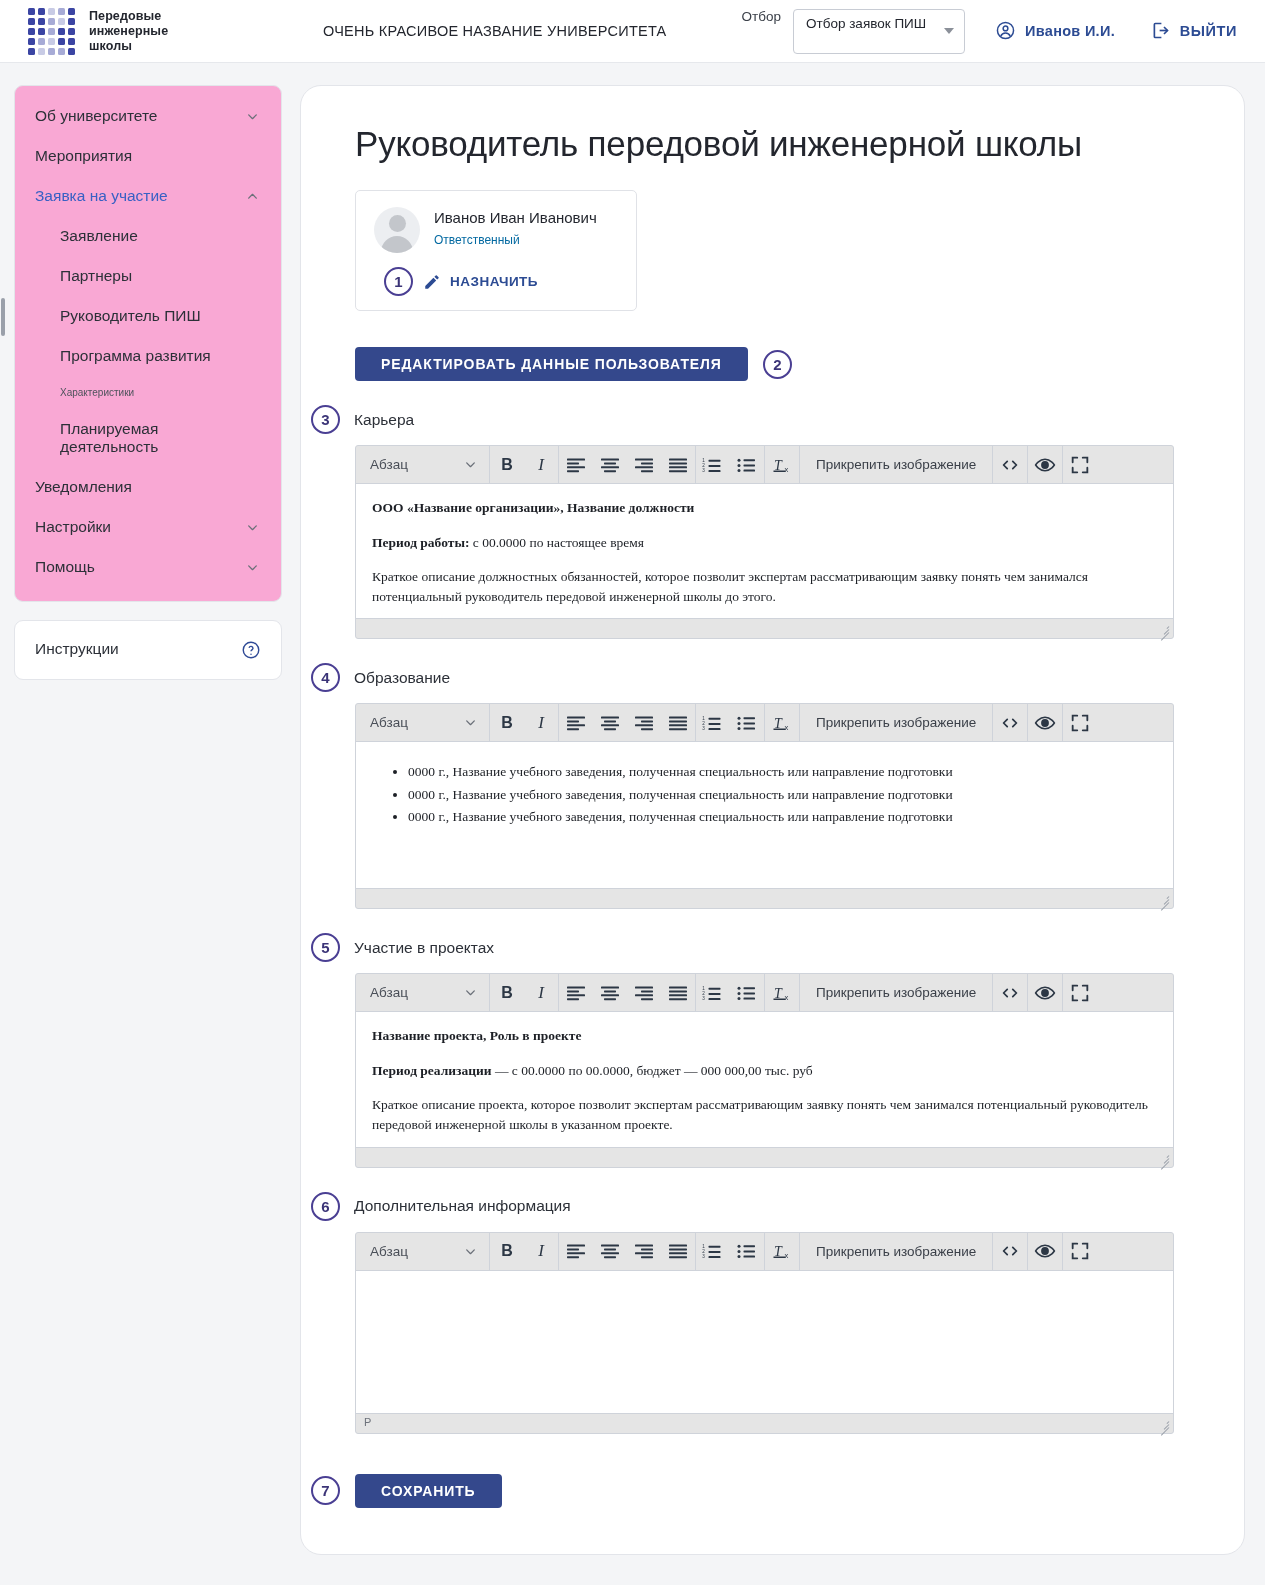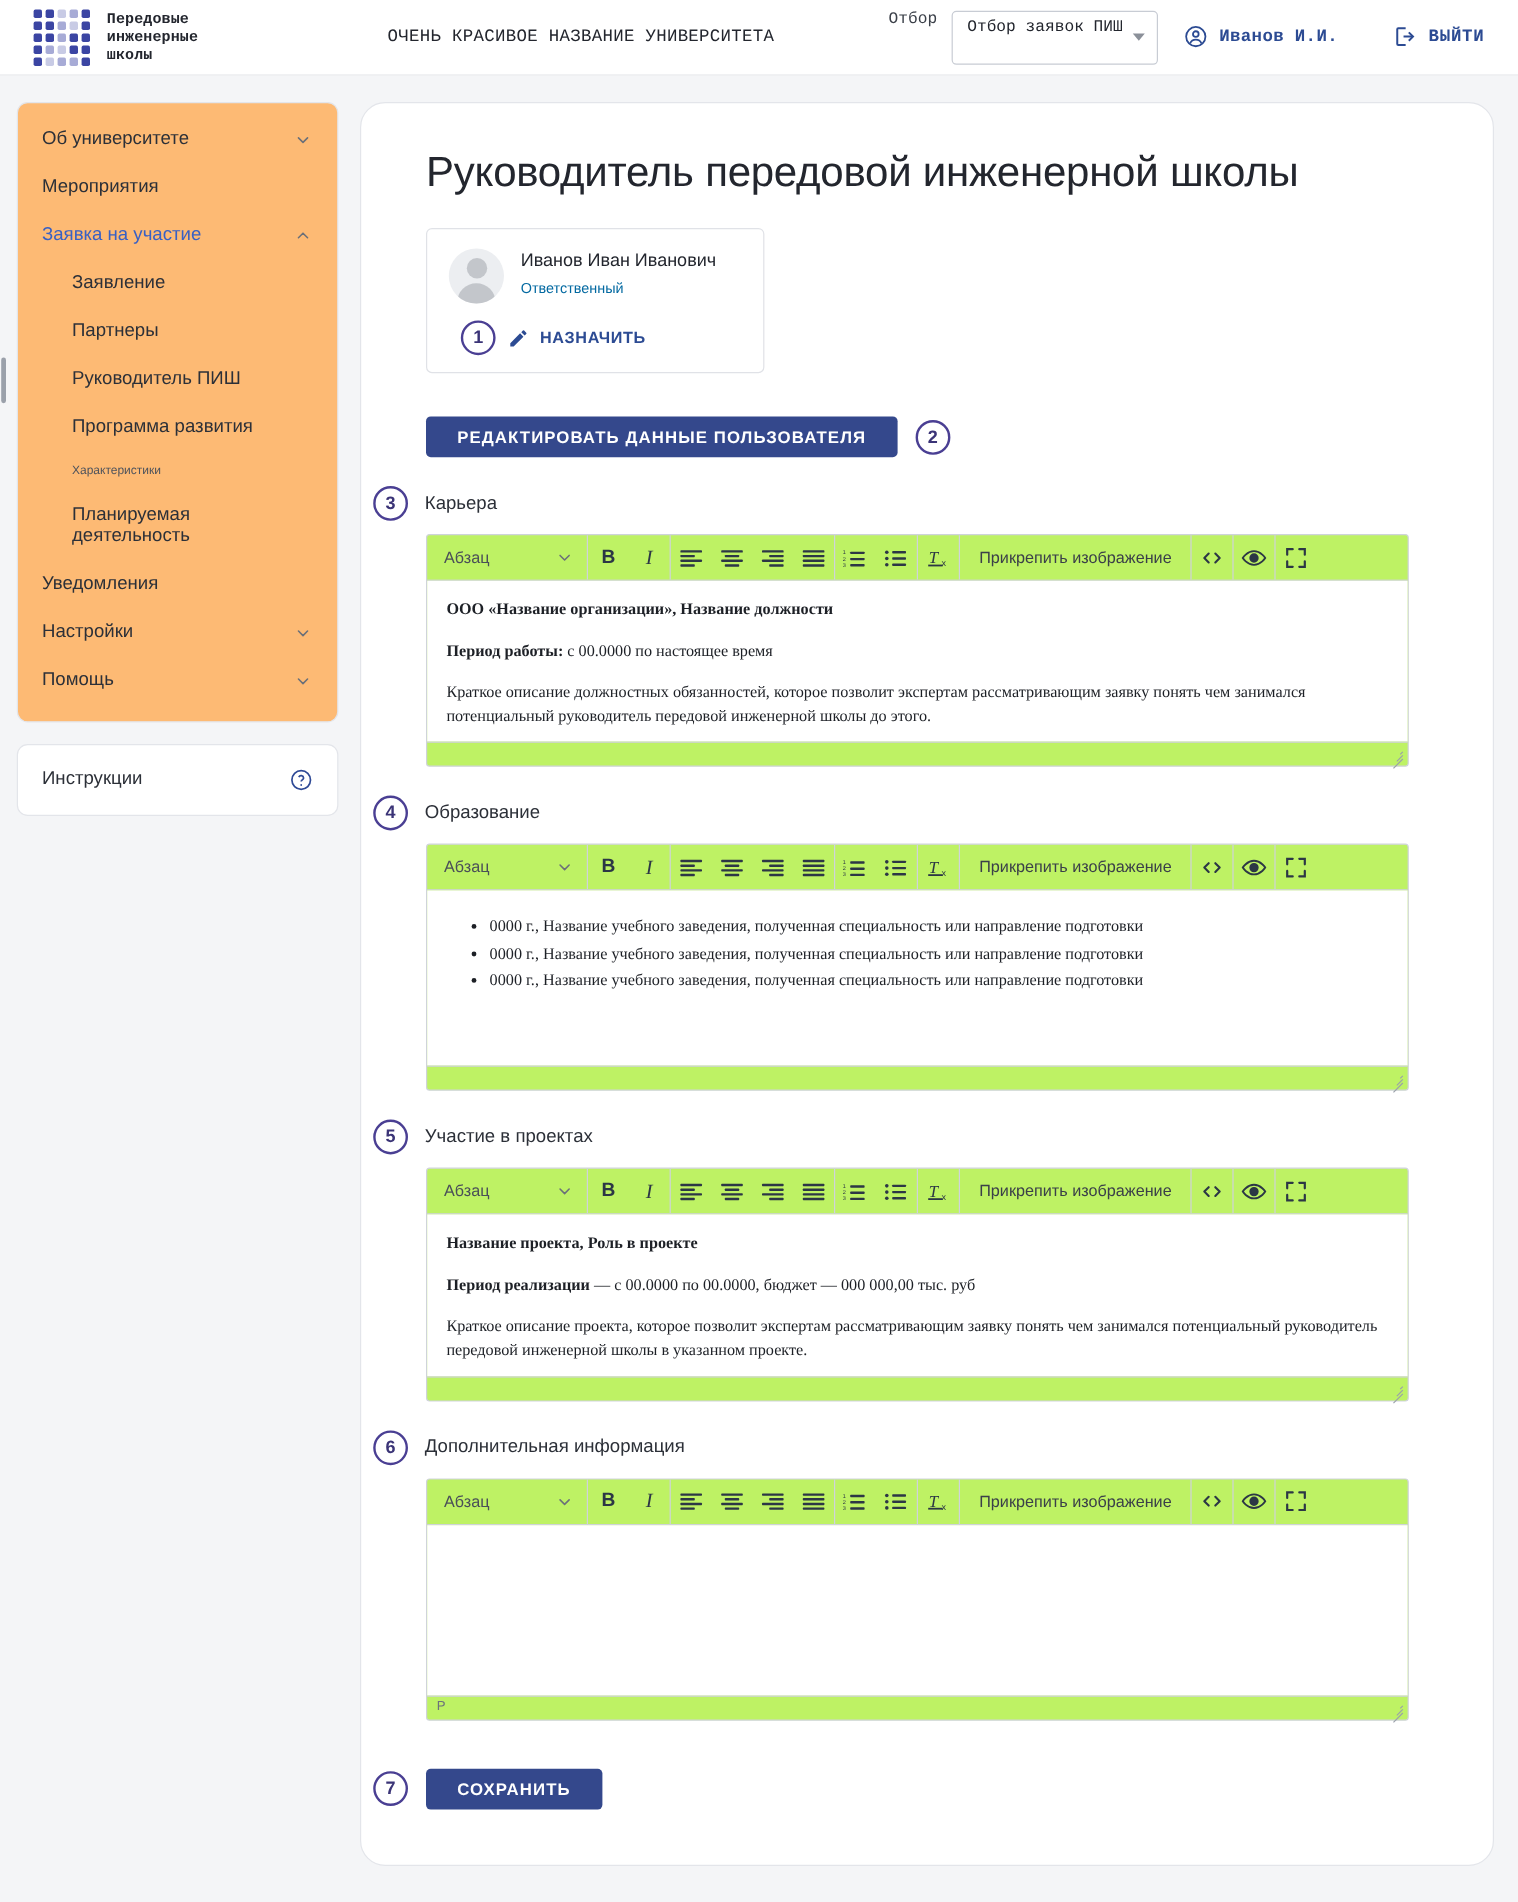--- a/index.html
+++ b/index.html
@@ -11,21 +11,20 @@
     color:#2c3038;
     overflow:hidden;
   }
 
   
   .topbar {
     height:63px; background:#ffffff;
     display:flex; align-items:center;
     border-bottom:1px solid #e6e8ec;
     position:relative;
-    font-family:Liberation Mono, monospace;
   }
   .logo-block { display:flex; align-items:center; margin-left:28px; }
   .logo-dots {
     display:grid;
     grid-template-columns:repeat(5, 7px);
     grid-template-rows:repeat(5, 7px);
     gap:3px;
   }
   .logo-dots i { display:block; width:7px; height:7px; border-radius:1.5px; background:#3b45a3; }
   .logo-dots i.l1 { opacity:.45; }
@@ -63,21 +62,21 @@
     display:flex; align-items:center; gap:9px;
     font-size:14.5px; font-weight:bold; color:#2c4b93; letter-spacing:.6px;
   }
 
   
   .shell { display:flex; align-items:flex-start; padding:22px 20px 0 14px; gap:18px; }
 
   
   .sidebar { width:268px; flex:0 0 268px; }
   .nav-card {
-    background:#fdba74; border:1px solid #e3e5ea; border-radius:9px;
+    background:#f9a8d4; border:1px solid #e3e5ea; border-radius:9px;
     padding:10px 0 14px 0; position:relative;
   }
   .nav-item {
     display:flex; align-items:center; justify-content:space-between;
     padding:11px 22px 11px 20px; font-size:15.5px; color:#2c3038;
     position:relative; cursor:pointer;
   }
   .nav-item.accent { color:#3860c4; }
   .nav-item.sub  { padding-left:45px; font-size:15.5px; }
   .nav-item.sub2 { padding-left:45px; font-size:10px; color:#4e535c; }
@@ -139,21 +138,21 @@
     display:flex; align-items:center; justify-content:center;
     font-size:15px; font-weight:bold; background:#fff;
   }
 
   .section { margin-top:24px; position:relative; }
   .section-head { display:flex; align-items:center; gap:14px; margin-left:-34px; }
   .section-head .badge { margin-left:0; }
   .section-title { font-size:15.5px; color:#2c3038; }
 
   
-  .editor { margin:11px 0 0 10px; border:1px solid #cfd3da; border-radius:3px; background:#bef264; }
+  .editor { margin:11px 0 0 10px; border:1px solid #cfd3da; border-radius:3px; background:#e5e5e5; }
   .toolbar { display:flex; align-items:stretch; height:38px; border-bottom:1px solid #cfd3da; }
   .tb-group { display:flex; align-items:center; border-right:1px solid #cfd3da; }
   .tb-group:last-child { border-right:none; }
   .tb-btn {
     width:34px; height:37px; display:flex; align-items:center; justify-content:center;
     color:#2c3745; cursor:pointer; font-size:15px;
   }
   .tb-select {
     width:133px; height:37px; display:flex; align-items:center; justify-content:space-between;
     padding:0 12px 0 14px; font-size:13.5px; color:#4a4f58; cursor:pointer;

